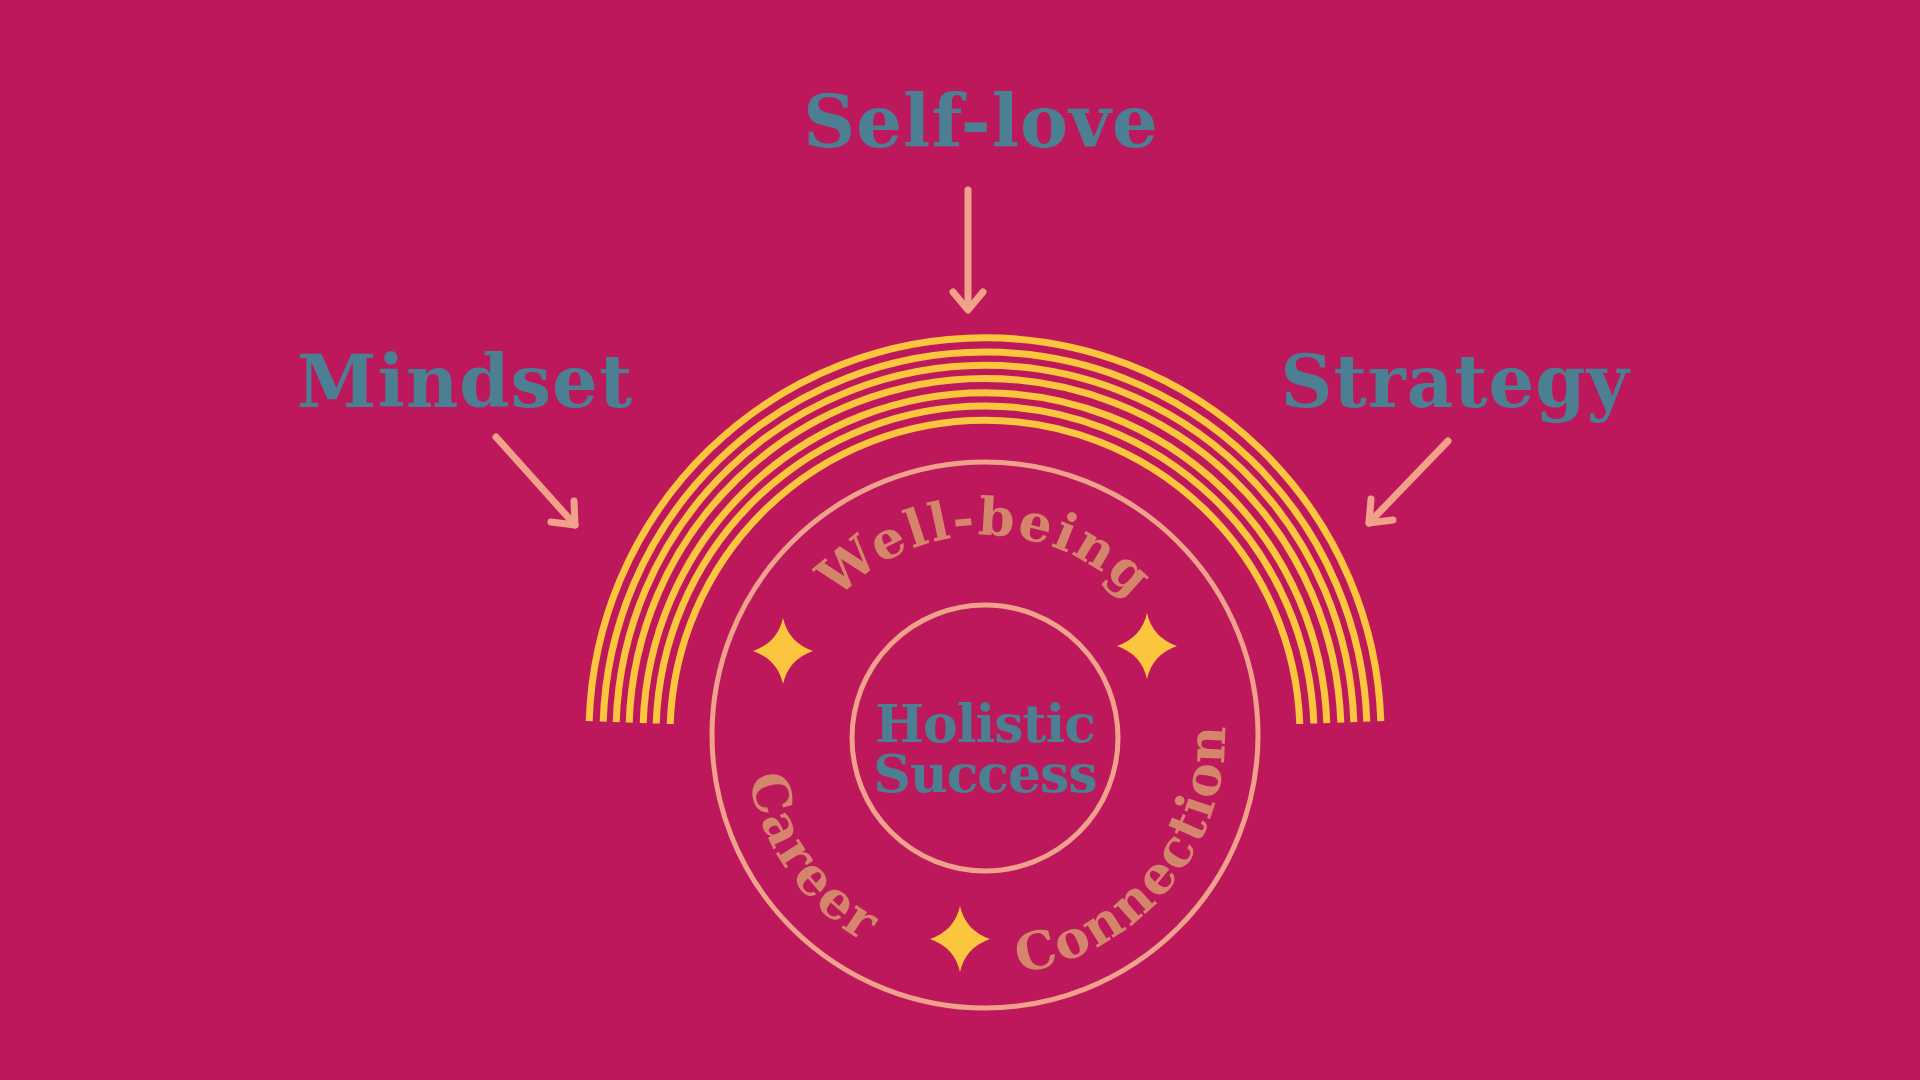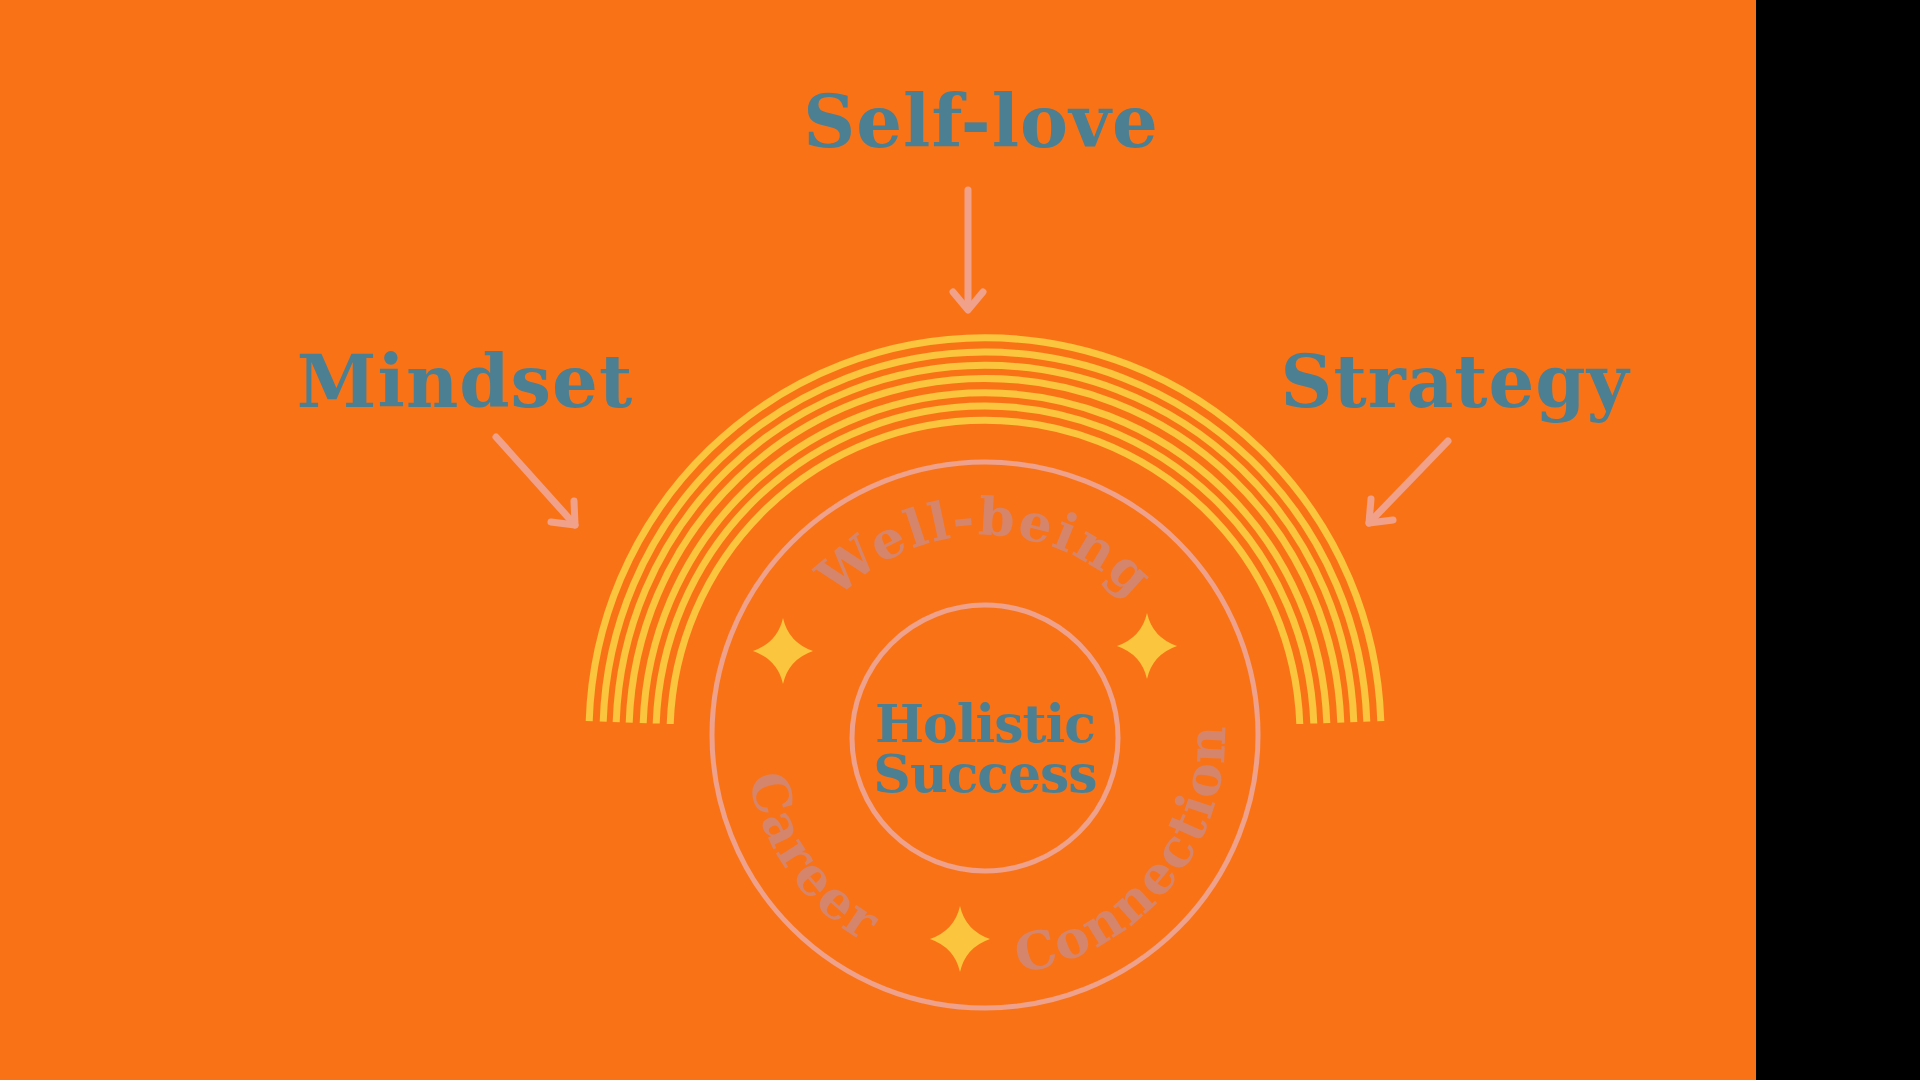--- a/index.html
+++ b/index.html
@@ -5,23 +5,23 @@
   html, body {
     margin: 0;
     padding: 0;
     width: 1920px;
     height: 1080px;
     background: #000000;
     overflow: hidden;
   }
   .stage {
     position: relative;
-    width: 1756px;
+    width: 1920px;
     height: 1080px;
-    background: #f97316;
+    background: #be185d;
     text-align: right;
   }
   svg { display: block; }
 
   .outer-label {
     font-family: "DejaVu Serif", "Liberation Serif", serif;
     font-weight: bold;
     font-size: 72px;
     letter-spacing: 1px;
     fill: #4C7F92;

